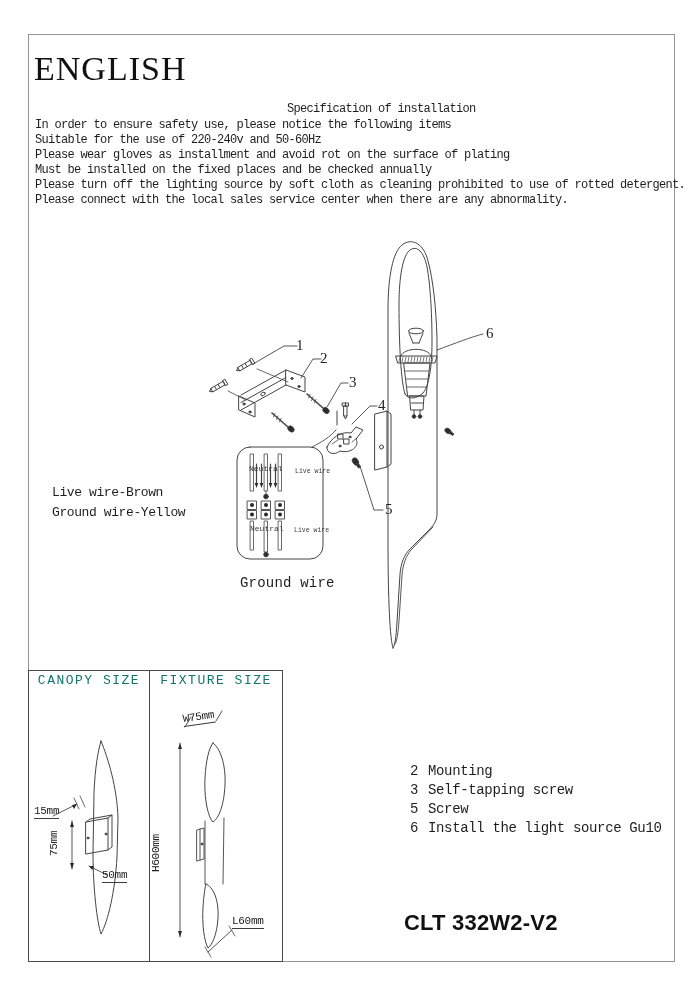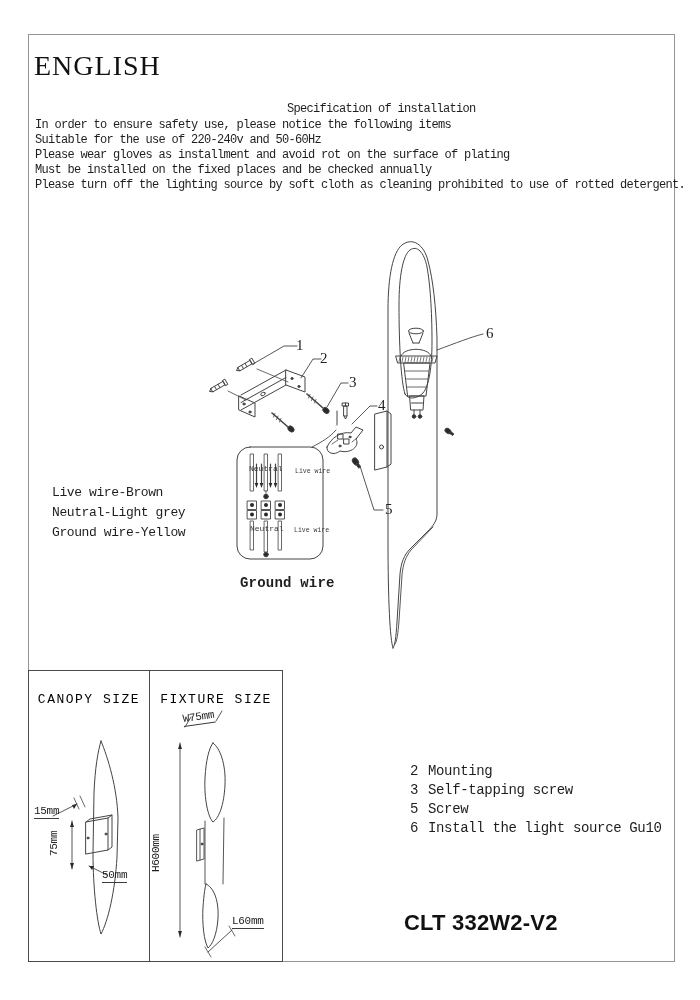--- a/index.html
+++ b/index.html
@@ -2,31 +2,31 @@
 <html><head>
 <meta charset="utf-8">
 <style>
   html,body{margin:0;padding:0;}
   body{
     width:700px;height:1000px;position:relative;background:#ffffff;
     font-family:"Liberation Mono", monospace;color:#1e1e1e;overflow:hidden;
   }
   .abs{position:absolute;}
   .page-border{left:28px;top:34px;width:647px;height:928px;border:1px solid #949494;box-sizing:border-box;}
-  .title-english{left:34px;top:50px;font-family:"Liberation Serif",serif;font-size:28px;letter-spacing:1px;color:#111;}
+  .title-english{left:34px;top:50px;font-family:"Liberation Serif",serif;font-size:34px;letter-spacing:1px;color:#111;}
   .spec-title{left:287px;top:102px;font-size:12px;letter-spacing:-0.7px;}
   .spec-lines{left:35px;top:118px;font-size:12px;letter-spacing:-0.7px;line-height:15px;white-space:nowrap;}
   .wire-colors{left:52px;top:483px;font-size:13px;letter-spacing:-0.4px;line-height:20px;white-space:nowrap;}
-  .ground-caption{left:240px;top:575px;font-size:14px;letter-spacing:0.2px;font-weight:bold;}
+  .ground-caption{left:240px;top:575px;font-size:14px;letter-spacing:0.2px;}
   .num{font-family:"Liberation Serif",serif;font-size:15px;color:#222;}
   .wlabel{color:#3a3a3a;white-space:nowrap;margin-left:10px;}
   .wl-8{font-size:8px;}
   .wl-65{font-size:6.5px;}
   .size-box{border:1px solid #4a4a4a;box-sizing:border-box;background:#fff0;}
-  .size-title{position:absolute;top:21px;left:0;width:100%;text-align:center;font-size:13px;letter-spacing:1.5px;color:#000000;}
+  .size-title{position:absolute;top:2px;left:0;width:100%;text-align:center;font-size:13px;letter-spacing:1.5px;color:#0f766e;}
   .dim{font-size:11px;letter-spacing:-0.3px;color:#222;white-space:nowrap;}
   .dim.u{border-bottom:1px solid #3c3c3c;padding-bottom:1px;}
   .rot90{transform:rotate(-90deg);transform-origin:left bottom;}
   .rotW{transform:rotate(-8deg);transform-origin:left bottom;}
   .parts-list{left:410px;top:762px;font-size:14px;letter-spacing:-0.35px;line-height:19px;white-space:nowrap;}
   .parts-list .pn{display:inline-block;min-width:18px;}
   .model{left:404px;top:910px;font-family:"Liberation Sans",sans-serif;font-size:22px;font-weight:600;color:#111;letter-spacing:0.2px;}
   svg{display:block;}
   svg *{vector-effect:non-scaling-stroke;}
 </style>
@@ -36,20 +36,21 @@
 <div class="abs page-border"></div>
 
 <div class="abs title-english">ENGLISH</div>
 <div class="abs spec-title">Specification of installation</div>
 <div class="abs spec-lines">
   <div>In order to ensure safety use, please notice the following items</div>
   <div>Suitable for the use of 220-240v and 50-60Hz</div>
   <div>Please wear gloves as installment and avoid rot on the surface of plating</div>
   <div>Must be installed on the fixed places and be checked annually</div>
   <div>Please turn off the lighting source by soft cloth as cleaning prohibited to use of rotted detergent.</div>
+  <div>Please connect with the local sales service center when there are any abnormality.</div>
 </div>
 
 <svg class="abs" style="left:180px;top:230px;" width="350" height="430" viewBox="180 230 350 430">
   <g stroke="#444" stroke-width="1" fill="none" stroke-linecap="round" stroke-linejoin="round">
 
     <g transform="translate(246,365) rotate(-30)">
       <path d="M-8,-2 L6,-2 L6,2 L-8,2 Z M-8,-2 L-11,0 L-8,2 M-4,-2 L-4,2 M0,-2 L0,2 M6,-3 L8.5,-3 L8.5,3 L6,3 Z"></path>
     </g>
     <g transform="translate(219,386) rotate(-30)">
       <path d="M-8,-2 L6,-2 L6,2 L-8,2 Z M-8,-2 L-11,0 L-8,2 M-4,-2 L-4,2 M0,-2 L0,2 M6,-3 L8.5,-3 L8.5,3 L6,3 Z"></path>
@@ -180,21 +181,20 @@
 <div class="abs num" style="left:385px;top:501px;">5</div>
 <div class="abs num" style="left:486px;top:325px;">6</div>
 
 <div class="abs wlabel wl-8" style="left:239px;top:464px;">Neutral</div>
 <div class="abs wlabel wl-65" style="left:285px;top:468px;">Live wire</div>
 <div class="abs wlabel wl-8" style="left:240px;top:524px;">Neutral</div>
 <div class="abs wlabel wl-65" style="left:284px;top:527px;">Live wire</div>
 
 <div class="abs wire-colors">
   <div>Live wire-Brown</div>
-  <div>Neutral-Light grey</div>
   <div>Ground wire-Yellow</div>
 </div>
 <div class="abs ground-caption">Ground wire</div>
 
 <div class="abs size-box" style="left:28px;top:670px;width:122px;height:292px;">
   <div class="size-title">CANOPY SIZE</div>
   <svg style="position:absolute;left:0;top:0;" width="120" height="290" viewBox="0 0 120 290">
     <g stroke="#444" stroke-width="1" fill="none" stroke-linecap="round">
       <path d="M72,70 C79,87 88,116 89,147 L88,186 C86,221 79,250 72,263 C68,251 64,217 64,182 L65,122 C66,97 69,80 72,70 Z"></path>
       <path d="M57,151 L79,147 L79,179 L57,183 Z M57,151 L61,148 L83,144 L79,147 M83,144 L83,176 L79,179"></path>

